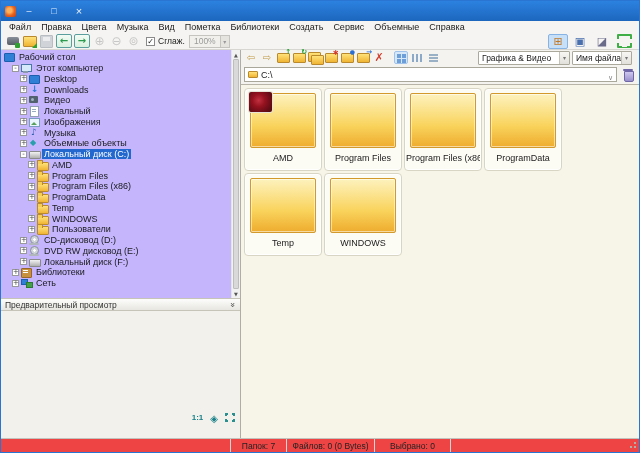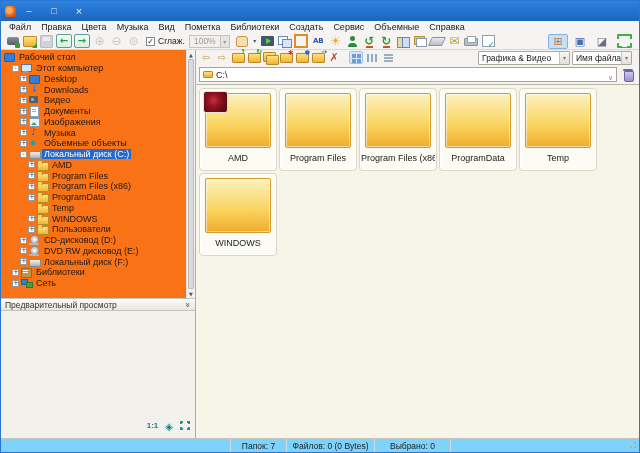--- a/index.html
+++ b/index.html
@@ -67,21 +67,21 @@
   .vm{width:20px;height:15px;display:flex;align-items:center;justify-content:center;border:1px solid transparent;border-radius:2px;font-size:11px;position:relative;flex:none;font-family:"DejaVu Sans",sans-serif;line-height:1;}
   .vm.active{background:#c7dff7;border-color:#86b2e4;}
   .vm[data-name="browser-mode-button"]::before{content:"⊞";color:#c07828;}
   .vm[data-name="windowed-view-button"]::before{content:"▣";color:#4a6fae;}
   .vm[data-name="viewer-mode-button"]::before{content:"◪";color:#6a6a8a;}
   .vm[data-name="fullscreen-button"]::before{content:"";width:11px;height:10px;border:2px solid #3fae46;border-radius:1px;}
   .vm[data-name="fullscreen-button"]::after{content:"";position:absolute;inset:1px;background:linear-gradient(#f5f4f2,#f5f4f2) center/100% 4px no-repeat,linear-gradient(#f5f4f2,#f5f4f2) center/5px 100% no-repeat;}
 
   
   .content{display:flex;height:388px;flex:none;}
-  .left{width:195px;flex:none;display:flex;flex-direction:column;background:#f97316;border-right:1px solid #b0ada6;}
+  .left{width:240px;flex:none;display:flex;flex-direction:column;background:#c4b5fd;border-right:1px solid #b0ada6;}
   .tree{position:relative;height:248px;overflow:hidden;padding:2px 11px 0 2px;flex:none;}
   .trow{display:flex;align-items:center;height:10.75px;gap:2px;white-space:nowrap;}
   .toggle{width:7px;height:7px;border:1px solid #999;background:#fff;font-size:7px;line-height:5px;text-align:center;color:#444;flex:none;font-family:"DejaVu Sans",sans-serif;}
   .toggle.hidden{visibility:hidden;}
   .tlabel{font-size:9px;color:#1a1a1a;padding:0 2px;}
   .trow.sel .tlabel{background:#2268cf;color:#fff;}
   .tic{width:11px;height:10px;position:relative;flex:none;font-family:"DejaVu Sans",sans-serif;}
   .tic[data-name="desktop-icon"]::before,.tic[data-name="desktop-folder-icon"]::before{content:"";position:absolute;left:0;top:1px;width:9px;height:7px;background:#2f7fd6;border:1px solid #1c5fae;border-radius:1px;}
   .tic[data-name="user-icon"]::before{content:"";position:absolute;left:3px;top:0;width:4px;height:4px;border-radius:50%;background:#4a4f5a;}
   .tic[data-name="user-icon"]::after{content:"";position:absolute;left:1px;bottom:0;width:8px;height:4px;border-radius:3px 3px 0 0;background:#4a4f5a;}
@@ -107,21 +107,21 @@
   .tic[data-name="network-icon"]::after{content:"";position:absolute;left:5px;top:4px;width:5px;height:4px;background:#43a047;border:1px solid #2c7a30;}
   .vscroll{position:absolute;right:0;top:0;bottom:0;width:9px;background:#f1f1f1;border-left:1px solid #e3e3e3;display:flex;flex-direction:column;}
   .sarrow{height:9px;display:flex;align-items:center;justify-content:center;color:#555;font-size:5px;flex:none;font-family:"DejaVu Sans",sans-serif;}
   .sarrow.up::before{content:"▲";}
   .sarrow.down::before{content:"▼";}
   .sthumb{flex:1;margin:0 1px;background:#d9d9d9;border:1px solid #bdbdbd;border-radius:1px;}
   .pvheader{height:13px;flex:none;display:flex;align-items:center;padding:0 4px;background:linear-gradient(#fdfdfc,#e7e6e0);border-top:1px solid #c6c4b8;border-bottom:1px solid #c6c4b8;font-size:8.5px;color:#333;text-align:center;}
   .pvcollapse{margin-left:auto;}
   .pvcollapse::before{content:"»";display:inline-block;transform:rotate(90deg);font-size:9px;color:#555;font-family:"DejaVu Sans",sans-serif;}
   .pvarea{flex:1;background:#f2f1eb;position:relative;}
-  .pv-tools{position:absolute;right:5px;bottom:4px;display:flex;align-items:center;gap:7px;color:#18818a;}
+  .pv-tools{position:absolute;right:5px;bottom:12px;display:flex;align-items:center;gap:7px;color:#18818a;}
   .pv11{font-size:8px;font-weight:bold;}
   .pvdiamond::before{content:"◈";font-size:10px;font-family:"DejaVu Sans",sans-serif;}
   .pvfs{width:10px;height:9px;border:2px solid #2a8f8f;position:relative;}
   .pvfs::after{content:"";position:absolute;inset:-2px;background:linear-gradient(#f2f1eb,#f2f1eb) center/100% 3px no-repeat,linear-gradient(#f2f1eb,#f2f1eb) center/4px 100% no-repeat;}
 
   
   .right{flex:1;display:flex;flex-direction:column;background:#f4f3f0;min-width:0;}
   .btoolbar{height:15px;flex:none;display:flex;align-items:center;padding:0 3px;gap:2px;}
   .bgroup{display:flex;align-items:center;gap:2px;}
   .bi{width:14px;height:13px;display:flex;align-items:center;justify-content:center;position:relative;font-size:10px;color:#c09a46;flex:none;font-family:"DejaVu Sans",sans-serif;line-height:1;}
@@ -153,21 +153,21 @@
   .trashbtn{width:16px;height:15px;position:relative;flex:none;}
   .trashbtn::before{content:"";position:absolute;left:4px;top:4px;width:8px;height:9px;background:linear-gradient(#cfc8ee,#9a90cc);border:1px solid #6f66a8;border-radius:0 0 2px 2px;}
   .trashbtn::after{content:"";position:absolute;left:3px;top:2px;width:10px;height:2px;background:#6f66a8;border-radius:1px;}
   .thumbs{flex:1;background:#f7f5e7;border-top:1px solid #b8b5a8;display:flex;flex-wrap:wrap;align-content:flex-start;padding:3px;gap:2px;overflow:hidden;}
   .cell{width:78px;height:83px;border:1px solid #d9d5c5;border-radius:4px;background:#fcfbf4;box-shadow:inset 0 0 0 1px #fff;display:flex;flex-direction:column;align-items:center;flex:none;}
   .fimg{width:66px;height:55px;margin-top:4px;background:linear-gradient(180deg,#fdf2be,#f9d35c 60%,#eeac2e);border:1px solid #d3992a;border-radius:2px;box-shadow:inset 0 0 0 1px rgba(255,255,255,.55);position:relative;flex:none;}
   .rose{position:absolute;left:-2px;top:-2px;width:23px;height:20px;border-radius:2px;background:radial-gradient(circle at 42% 42%,#c23040 0%,#96121f 35%,#6e0d18 65%,#4a0a10 100%);box-shadow:0 0 0 1px #e6e2d6;}
   .clabel{margin-top:5px;font-size:9px;color:#222;max-width:74px;white-space:nowrap;overflow:hidden;text-align:center;}
 
   
-  .statusbar{height:14px;flex:none;background:#7dd3fc;border-top:1px solid #c4c2bc;display:flex;align-items:stretch;font-size:8.5px;color:#222;}
+  .statusbar{height:14px;flex:none;background:#ef4444;border-top:1px solid #c4c2bc;display:flex;align-items:stretch;font-size:8.5px;color:#222;}
   .sseg{border-right:1px solid #d9d8d4;display:flex;align-items:center;justify-content:center;white-space:nowrap;}
   .s0{width:230px;}
   .s1{width:56px;}
   .s2{width:88px;}
   .s3{width:76px;}
   .s4{flex:1;border-right:none;justify-content:flex-end;padding-right:2px;}
   .grip{width:8px;height:10px;position:relative;}
   .grip::before{content:"";position:absolute;right:1px;top:1px;width:2px;height:2px;background:#b0aea8;box-shadow:0 4px #b0aea8,-4px 4px #b0aea8;}
 </style>
 </head>
@@ -210,38 +210,20 @@
         <span class="ti dis" data-name="actual-size-icon">⊚</span>
       </span>
     <span class="smooth" data-name="smooth-option">
       <span class="cb" data-name="smooth-checkbox"></span>
       <span class="cblabel" data-name="smooth-label">Сглаж.</span>
     </span>
     <span class="zoomsel" data-name="zoom-select">
       <span class="zval" data-name="zoom-value">100%</span>
       <span class="zbtn" data-name="zoom-dropdown-icon"></span>
     </span>
-    <span class="tgroup" data-name="toolbar-group-2">
-        <span class="ti" data-name="hand-tool-icon"></span>
-        <span class="ti" data-name="hand-tool-menu-icon">▾</span>
-        <span class="ti" data-name="slideshow-icon"></span>
-        <span class="ti" data-name="copy-move-icon"></span>
-        <span class="ti" data-name="crop-board-icon"></span>
-        <span class="ti" data-name="batch-rename-icon">AB</span>
-        <span class="ti" data-name="adjust-colors-icon">☀</span>
-        <span class="ti" data-name="red-eye-icon"></span>
-        <span class="ti" data-name="rotate-left-icon">↺</span>
-        <span class="ti" data-name="rotate-right-icon">↻</span>
-        <span class="ti" data-name="compare-images-icon"></span>
-        <span class="ti" data-name="screen-capture-icon"></span>
-        <span class="ti" data-name="scanner-icon"></span>
-        <span class="ti" data-name="email-icon">✉</span>
-        <span class="ti" data-name="print-icon"></span>
-        <span class="ti" data-name="external-editor-icon"></span>
-      </span>
     <span class="vmgroup" data-name="view-mode-group">
         <span class="vm active" data-name="browser-mode-button"></span>
         <span class="vm" data-name="windowed-view-button"></span>
         <span class="vm" data-name="viewer-mode-button"></span>
         <span class="vm" data-name="fullscreen-button"></span>
       </span>
   </div>
 
   <div class="content" data-name="content-area">
 
@@ -272,21 +254,21 @@
             <span class="tlabel" data-name="tree-item-label">Downloads</span>
           </div>
           <div class="trow" data-name="tree-item" style="padding-left: 17px;">
             <span class="toggle" data-name="expand-toggle">+</span>
             <span class="tic" data-name="video-icon"></span>
             <span class="tlabel" data-name="tree-item-label">Видео</span>
           </div>
           <div class="trow" data-name="tree-item" style="padding-left: 17px;">
             <span class="toggle" data-name="expand-toggle">+</span>
             <span class="tic" data-name="documents-icon"></span>
-            <span class="tlabel" data-name="tree-item-label">Документы</span>
+            <span class="tlabel" data-name="tree-item-label">Локальный</span>
           </div>
           <div class="trow" data-name="tree-item" style="padding-left: 17px;">
             <span class="toggle" data-name="expand-toggle">+</span>
             <span class="tic" data-name="pictures-icon"></span>
             <span class="tlabel" data-name="tree-item-label">Изображения</span>
           </div>
           <div class="trow" data-name="tree-item" style="padding-left: 17px;">
             <span class="toggle" data-name="expand-toggle">+</span>
             <span class="tic" data-name="music-icon"></span>
             <span class="tlabel" data-name="tree-item-label">Музыка</span>

